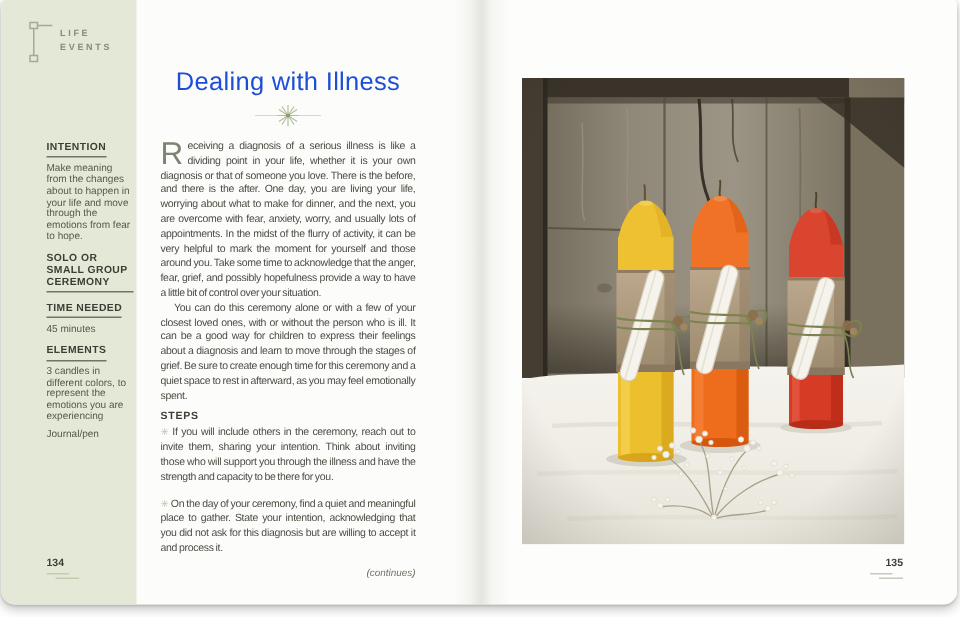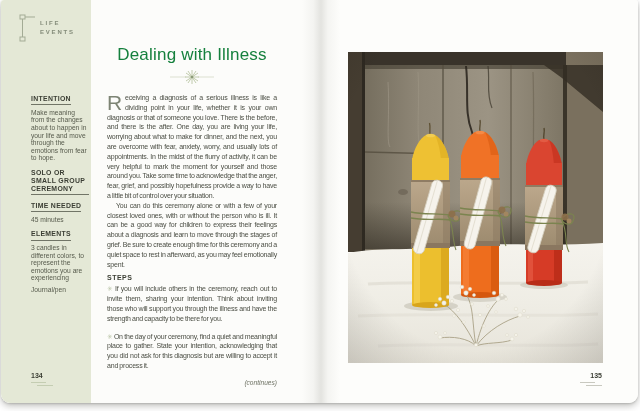--- a/index.html
+++ b/index.html
@@ -18,21 +18,21 @@
     color:#848c7a;font-weight:bold;}
   
   .sidebar{position:absolute;left:30px;top:95px;width:58px;}
   .sb-sec{margin-bottom:7px;}
   .sb-head{display:table;font-size:6.9px;font-weight:bold;letter-spacing:.3px;color:#3b3e34;
     line-height:7.8px;border-bottom:1px solid rgba(75,79,66,.75);padding-bottom:1.5px;margin-bottom:3.5px;}
   .sb-body{font-size:6.7px;line-height:7.6px;color:#565a4c;}
   .sb-body2{font-size:6.7px;line-height:7.6px;color:#565a4c;margin-top:4px;}
   
   .article{position:absolute;left:106px;top:44px;width:170px;}
-  .article h1{margin:0;font-size:17px;font-weight:400;letter-spacing:.2px;color:#15803d;
+  .article h1{margin:0;font-size:17px;font-weight:400;letter-spacing:.2px;color:#1d4ed8;
     text-align:center;line-height:22px;}
   .title-orn{display:block;margin:3px auto 0;}
   .body-p{margin:0;font-size:7px;line-height:9.8px;letter-spacing:-.2px;word-spacing:-.5px;
     color:#4b4e44;text-align:justify;}
   .p1{margin-top:9px;}
   .p2{text-indent:9px;}
   .dropcap{float:left;font-size:21px;line-height:17px;color:#7d8474;padding:1px 3px 0 0;font-weight:400;}
   .steps-h{margin:5px 0 3px;font-size:7px;font-weight:bold;letter-spacing:.5px;color:#3b3e34;}
   .step{margin:0 0 8px;}
   .bullet{color:#b7c2a4;font-size:6.5px;letter-spacing:0;}

